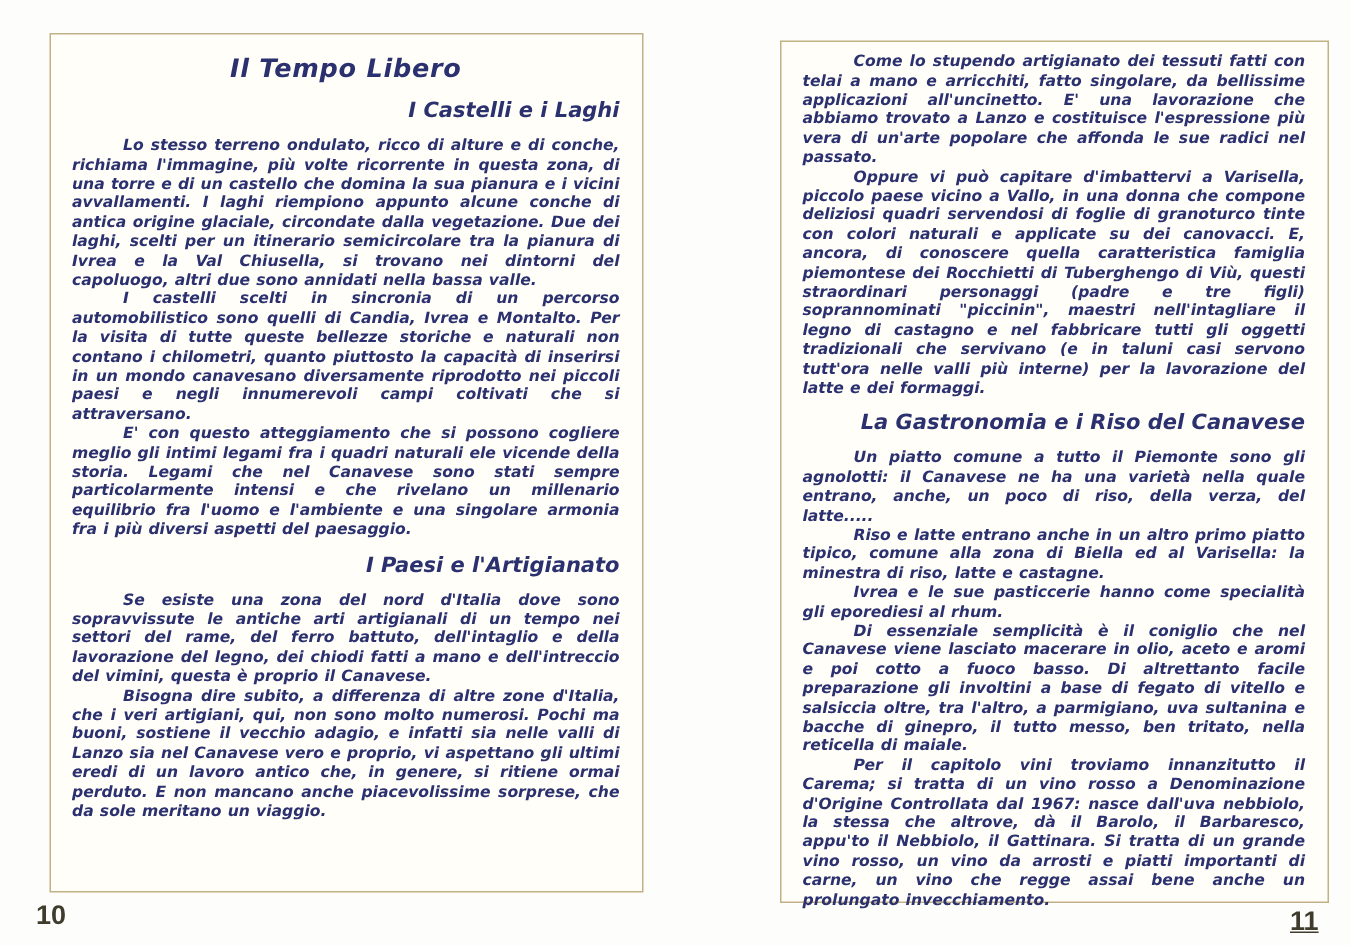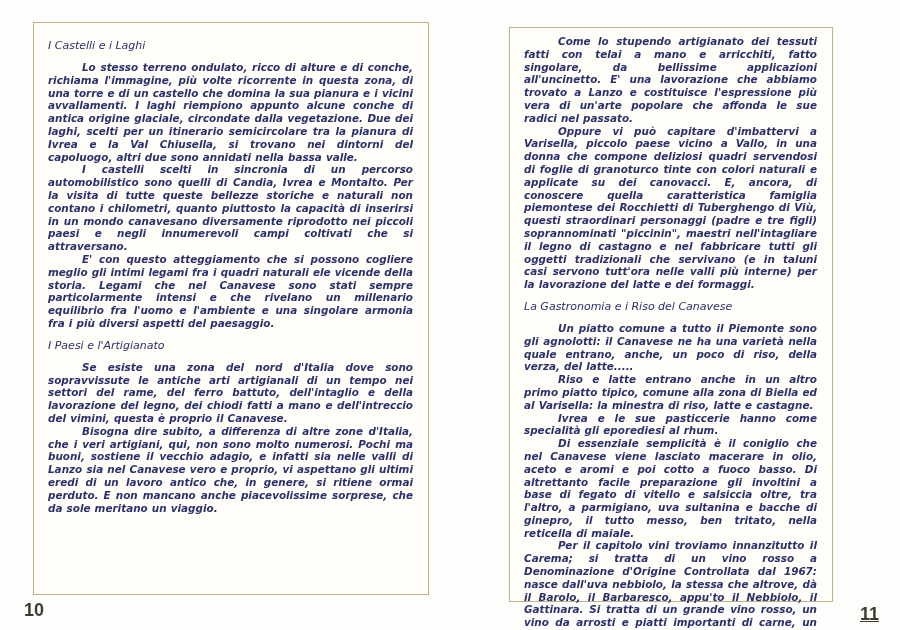--- a/index.html
+++ b/index.html
@@ -11,36 +11,36 @@
     font-family:"DejaVu Sans", sans-serif;
   }
   .page{
     position:absolute;
     background:#fffef8;
     border:1px solid #c1b184;
     box-sizing:border-box;
     color:#2b306f;
   }
   #left-page{left:33px;top:22px;width:396px;height:573px;}
-  #right-page{left:509px;top:27px;width:324px;height:575px;}
+  #right-page{left:520px;top:27px;width:366px;height:575px;}
   .page-inner{
     padding:7px 15px 8px 14px;
   }
   .book-title{
     text-align:center;
     font-size:17px;
     font-weight:bold;
     font-style:italic;
     letter-spacing:0.5px;
     margin:6px 0 10px 0;
   }
   .section-heading{
-    text-align:left;
-    font-size:11px;
-    font-weight:normal;
+    text-align:right;
+    font-size:14px;
+    font-weight:bold;
     font-style:italic;
     margin:9px 0 9px 0;
   }
   .para{
     font-size:10.4px;
     font-weight:bold;
     font-style:italic;
     line-height:12.8px;
     text-align:justify;
     text-indent:34px;
@@ -57,20 +57,21 @@
   #page-number-left{left:24px;top:600px;}
   #page-number-right{left:860px;top:604px;text-decoration:underline;}
 </style>
 </head>
 <body>
 
 <div id="canvas">
 
   <div class="page" id="left-page">
     <div class="page-inner">
+      <div class="book-title">Il Tempo Libero</div>
 
       <div class="section-heading">I Castelli e i Laghi</div>
       <p class="para">Lo stesso terreno ondulato, ricco di alture e di conche, richiama l'immagine, più volte ricorrente in questa zona, di una torre e di un castello che domina la sua pianura e i vicini avvallamenti. I laghi riempiono appunto alcune conche di antica origine glaciale, circondate dalla vegetazione. Due dei laghi, scelti per un itinerario semicircolare tra la pianura di Ivrea e la Val Chiusella, si trovano nei dintorni del capoluogo, altri due sono annidati nella bassa valle.</p>
       <p class="para">I castelli scelti in sincronia di un percorso automobilistico sono quelli di Candia, Ivrea e Montalto. Per la visita di tutte queste bellezze storiche e naturali non contano i chilometri, quanto piuttosto la capacità di inserirsi in un mondo canavesano diversamente riprodotto nei piccoli paesi e negli innumerevoli campi coltivati che si attraversano.</p>
       <p class="para">E' con questo atteggiamento che si possono cogliere meglio gli intimi legami fra i quadri naturali ele vicende della storia. Legami che nel Canavese sono stati sempre particolarmente intensi e che rivelano un millenario equilibrio fra l'uomo e l'ambiente e una singolare armonia fra i più diversi aspetti del paesaggio.</p>
 
       <div class="section-heading">I Paesi e l'Artigianato</div>
       <p class="para">Se esiste una zona del nord d'Italia dove sono sopravvissute le antiche arti artigianali di un tempo nei settori del rame, del ferro battuto, dell'intaglio e della lavorazione del legno, dei chiodi fatti a mano e dell'intreccio del vimini, questa è proprio il Canavese.</p>
       <p class="para">Bisogna dire subito, a differenza di altre zone d'Italia, che i veri artigiani, qui, non sono molto numerosi. Pochi ma buoni, sostiene il vecchio adagio, e infatti sia nelle valli di Lanzo sia nel Canavese vero e proprio, vi aspettano gli ultimi eredi di un lavoro antico che, in genere, si ritiene ormai perduto. E non mancano anche piacevolissime sorprese, che da sole meritano un viaggio.</p>
     </div>

